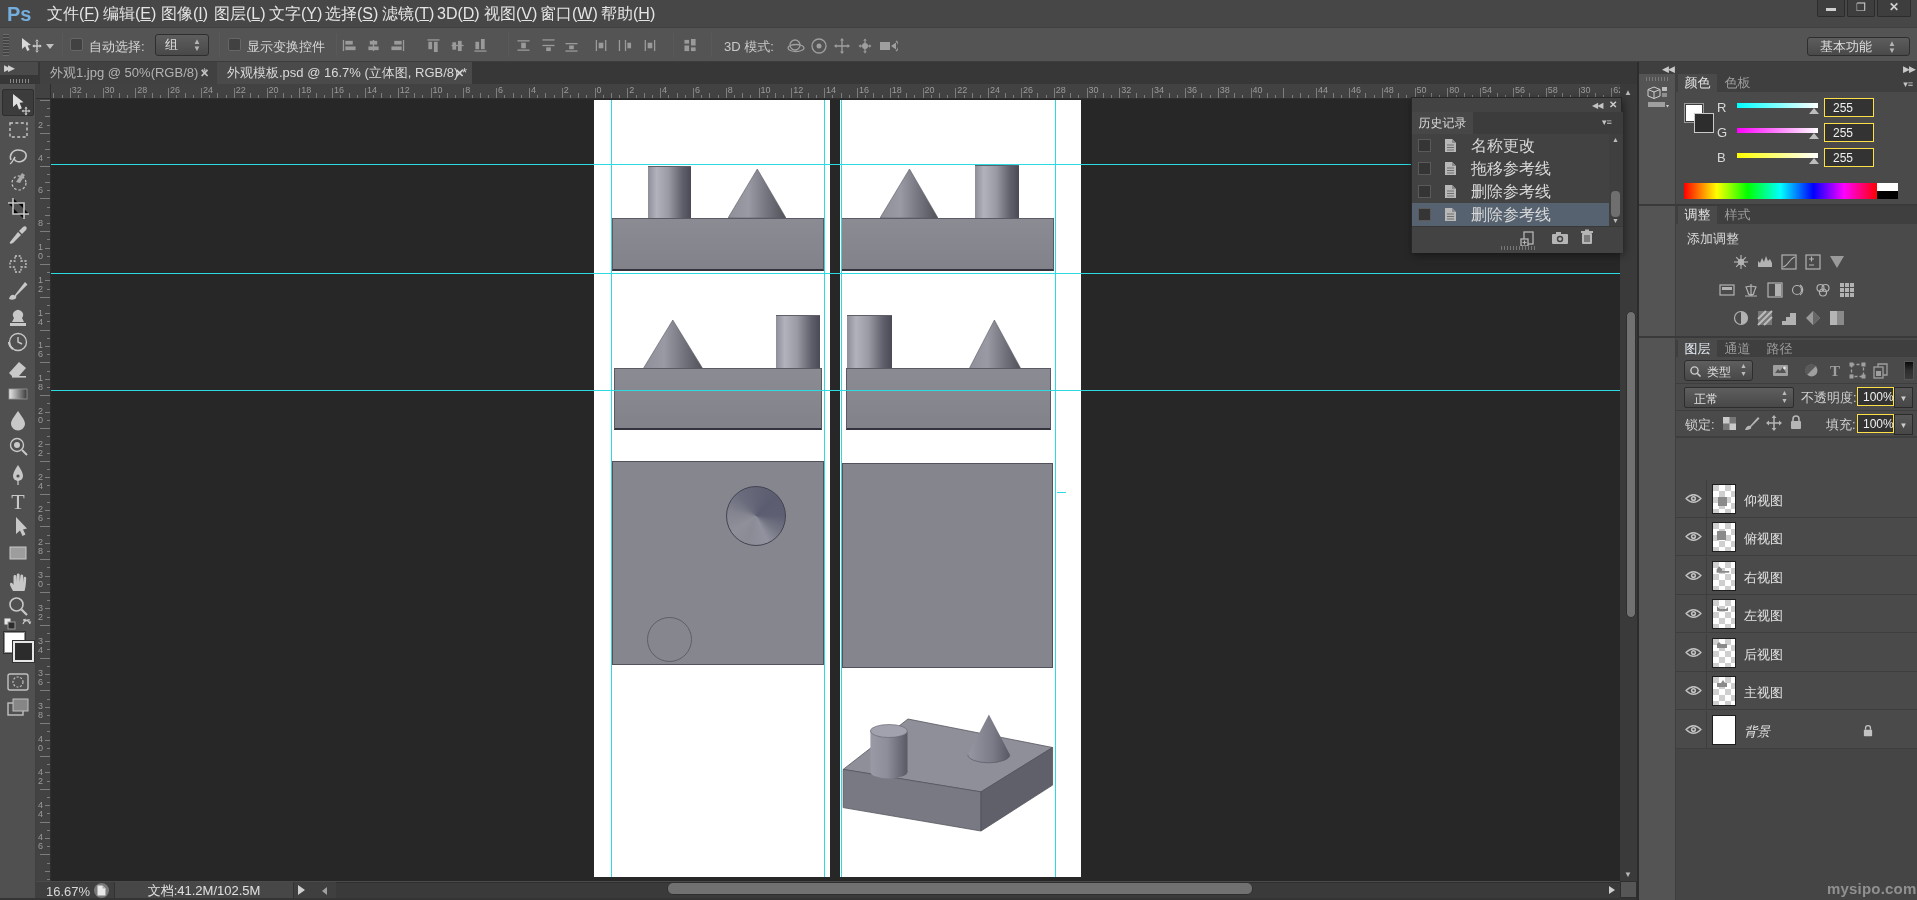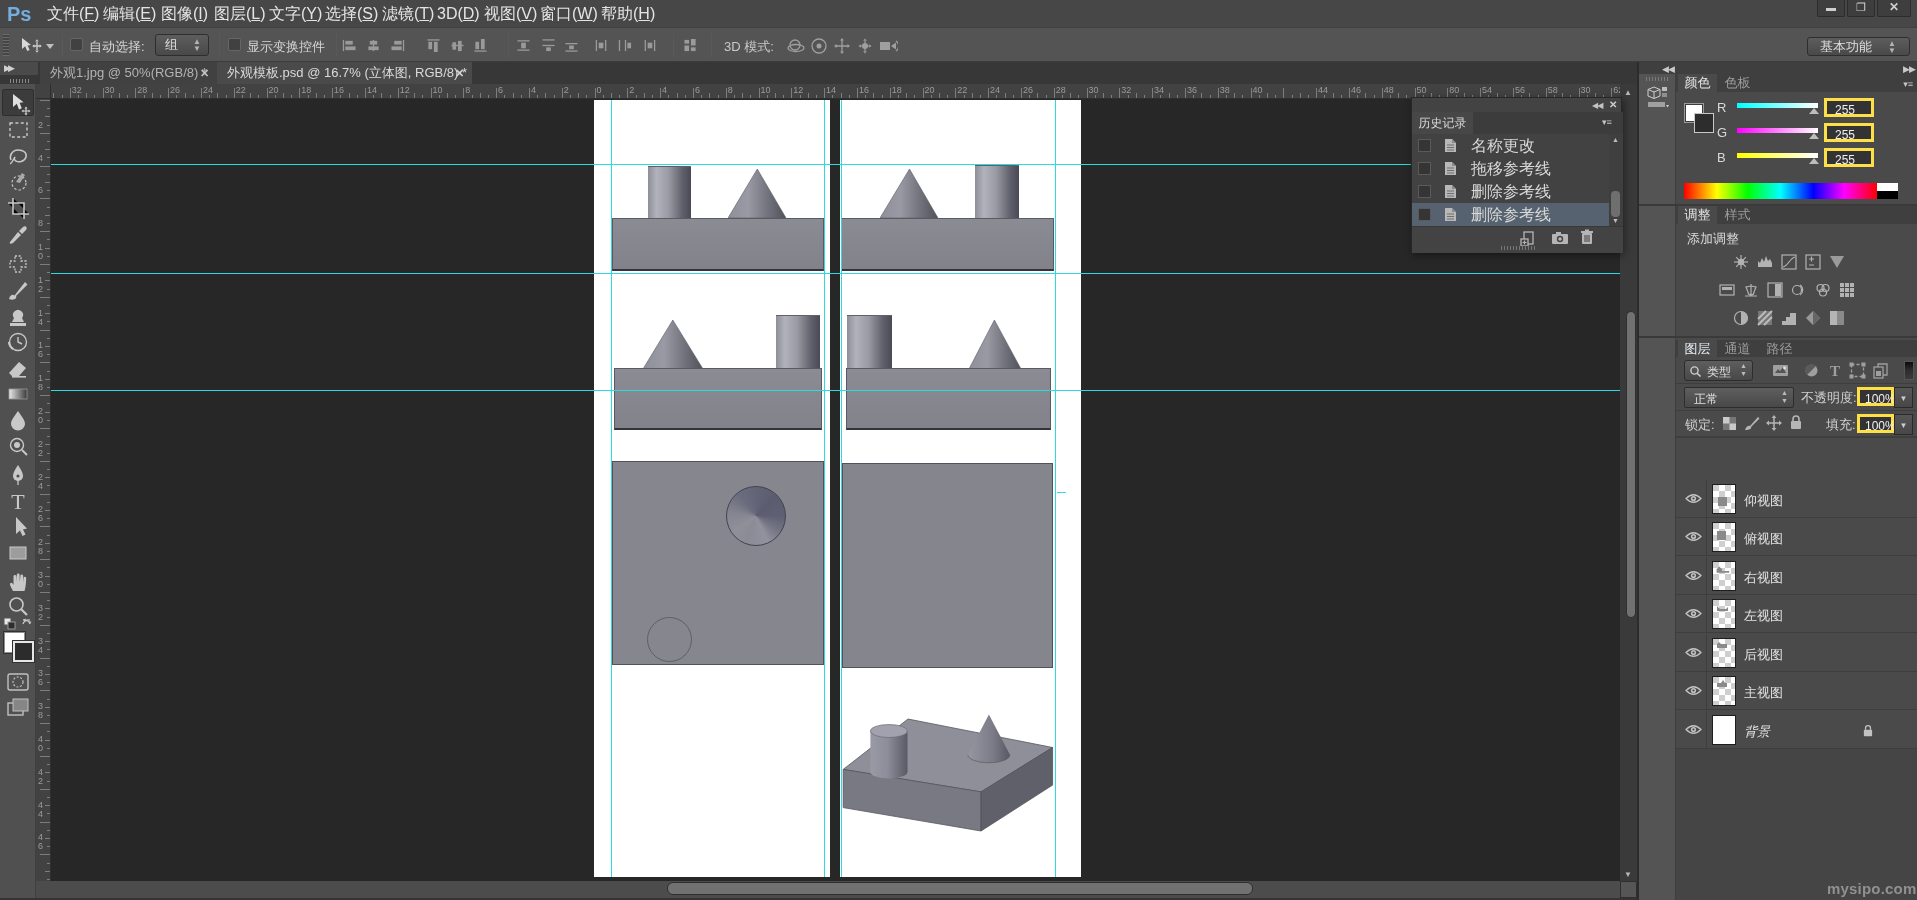--- a/index.html
+++ b/index.html
@@ -47,21 +47,21 @@
 #hthumb{left:667px;top:882px;width:586px;height:13px;background:#717171;border-radius:6px;border:1px solid #2f2f2f;}
 #corner{left:1620px;top:881px;width:17px;height:17px;background:#565656;border:1px solid #2f2f2f;}
 
 #dockdiv{left:1637px;top:62px;width:2px;height:838px;background:#2c2c2c;}
 #gutter{left:1639px;top:74px;width:37px;height:826px;background:#545454;border-right:1px solid #3e3e3e;}
 #dockhead{left:1639px;top:62px;width:278px;height:12px;background:#3f3f3f;}
 #panelcol{left:1676px;top:74px;width:241px;height:826px;background:#4a4a4a;}
 .ptabrow{position:absolute;left:0;width:241px;height:18px;background:#3f3f3f;}
 .ptab{position:absolute;top:0;height:18px;line-height:18px;font-size:13px;text-align:center;}
 .pmenu{position:absolute;right:4px;color:#c5c5c5;font-size:9px;}
-.valbox{position:absolute;background:#333;border:3px solid #fde047;color:#f0f0f0;font-size:12px;}
+.valbox{position:absolute;background:#333;border:1px solid #fde047;color:#f0f0f0;font-size:12px;}
 .vbtn{position:absolute;background:linear-gradient(#565656,#474747);border:1px solid #2a2a2a;color:#ccc;
   font-size:8px;text-align:center;}
 .lrow{position:absolute;left:0;width:241px;height:38px;border-bottom:1px solid #3e3e3e;background:#4a4a4a;}
 .eye{position:absolute;left:9px;top:13px;width:17px;height:11px;}
 .thumb{position:absolute;left:36px;top:4px;width:24px;height:30px;
   background:conic-gradient(#fff 0 25%,#cfcfcf 0 50%,#fff 0 75%,#cfcfcf 0) 0 0/12px 12px;border:1px solid #1e1e1e;}
 .lname{position:absolute;left:68px;top:12px;font-size:13px;color:#e2e2e2;}
 
 #history{left:1411px;top:97px;width:211px;height:155px;background:#434343;border:1px solid #272727;
   box-shadow:2px 3px 8px rgba(0,0,0,.45);z-index:40;}
@@ -777,20 +777,34 @@
       <div class="guidev" style="left:773px;top:1px;height:777px"></div>
       <div class="guidev" style="left:790px;top:1px;height:777px"></div>
       <div class="guidev" style="left:1004px;top:1px;height:777px"></div>
       <div class="guideh" style="left:1006px;top:393px;width:9px"></div>
     </div>
   <div class="abs" id="vscroll">
       <div class="abs" style="left:4px;top:4px;color:#b8b8b8;font-size:8px">▲</div>
       <div class="abs" style="left:4px;top:786px;color:#b8b8b8;font-size:8px">▼</div>
     </div>
   <div class="abs" id="vthumb"></div>
+  <div class="abs" id="statusbar">
+      <div class="abs" style="left:10px;top:2px;font-size:13px;color:#d8d8d8">16.67%</div>
+      <div class="abs" style="left:58px;top:1px;width:15px;height:15px;border-radius:50%;background:#7a7a7a">
+        <svg width="9" height="11" viewBox="0 0 9 11" style="position:absolute;left:3px;top:2px">
+          <path d="M0.5 0.5 h5 l3 3 v7 h-8Z" fill="#e8e8e8"></path>
+          <path d="M5.5 .5 l3 3 h-3Z" fill="#aaa"></path>
+        </svg>
+      </div>
+      <div class="abs" style="left:78px;top:0;width:180px;height:17px;background:#474747;border-left:1px solid #333;border-right:1px solid #333;color:#e0e0e0;font-size:13px;text-align:center;line-height:17px">文档:41.2M/102.5M</div>
+      <div class="abs" style="left:262px;top:3px;width:0;height:0;border:5px solid transparent;border-left:7px solid #cfcfcf"></div>
+      <div class="abs" style="left:282px;top:5px;width:0;height:0;border:4px solid transparent;border-right:5px solid #9f9f9f"></div>
+      <div class="abs" style="left:300px;top:0;width:1301px;height:17px;background:#3a3a3a;border-top:1px solid #2f2f2f"></div>
+      <div class="abs" style="left:1573px;top:4px;width:0;height:0;border:4px solid transparent;border-left:6px solid #cfcfcf"></div>
+    </div>
   <div class="abs" id="hthumb"></div>
   <div class="abs" style="left:0;top:898px;width:1637px;height:2px;background:#343434"></div>
     <div class="abs" id="corner"></div>
   <div class="abs" id="dockhead">
       <div class="abs" style="left:23px;top:2px;color:#c9c9c9;font-size:9px;letter-spacing:-1px">◀◀</div>
       <div class="abs" style="left:264px;top:2px;color:#c9c9c9;font-size:9px;letter-spacing:-1px">▶▶</div>
     </div>
   <div class="abs" id="dockdiv"></div>
   <div class="abs" id="gutter">
       <div class="abs" style="left:7px;top:3px;width:24px;height:4px;background:repeating-linear-gradient(90deg,#7a7a7a 0 1px,#545454 1px 3px)"></div>

